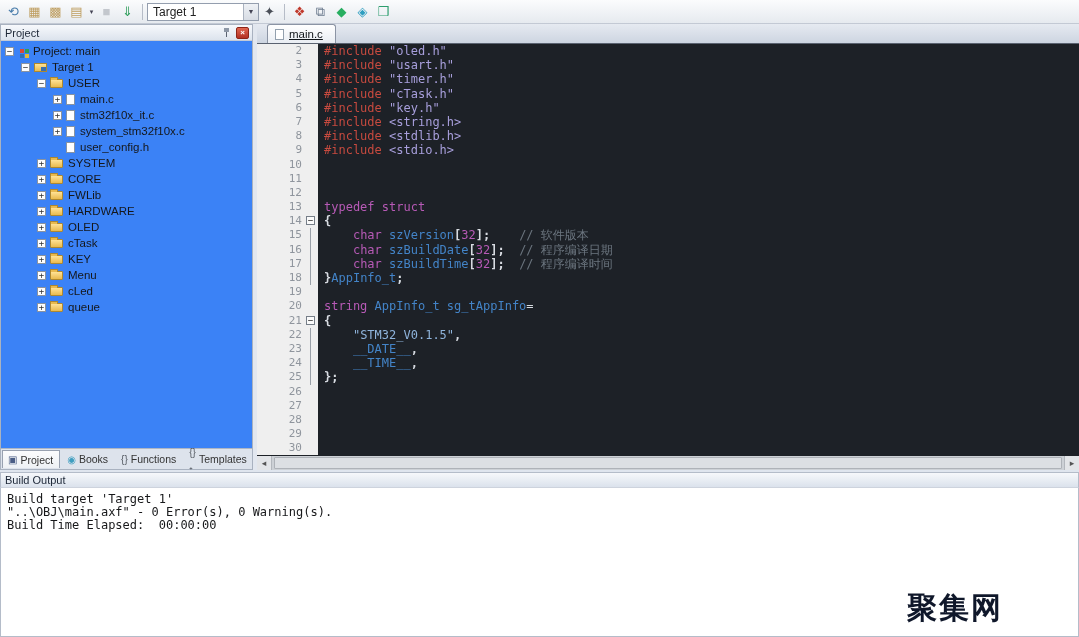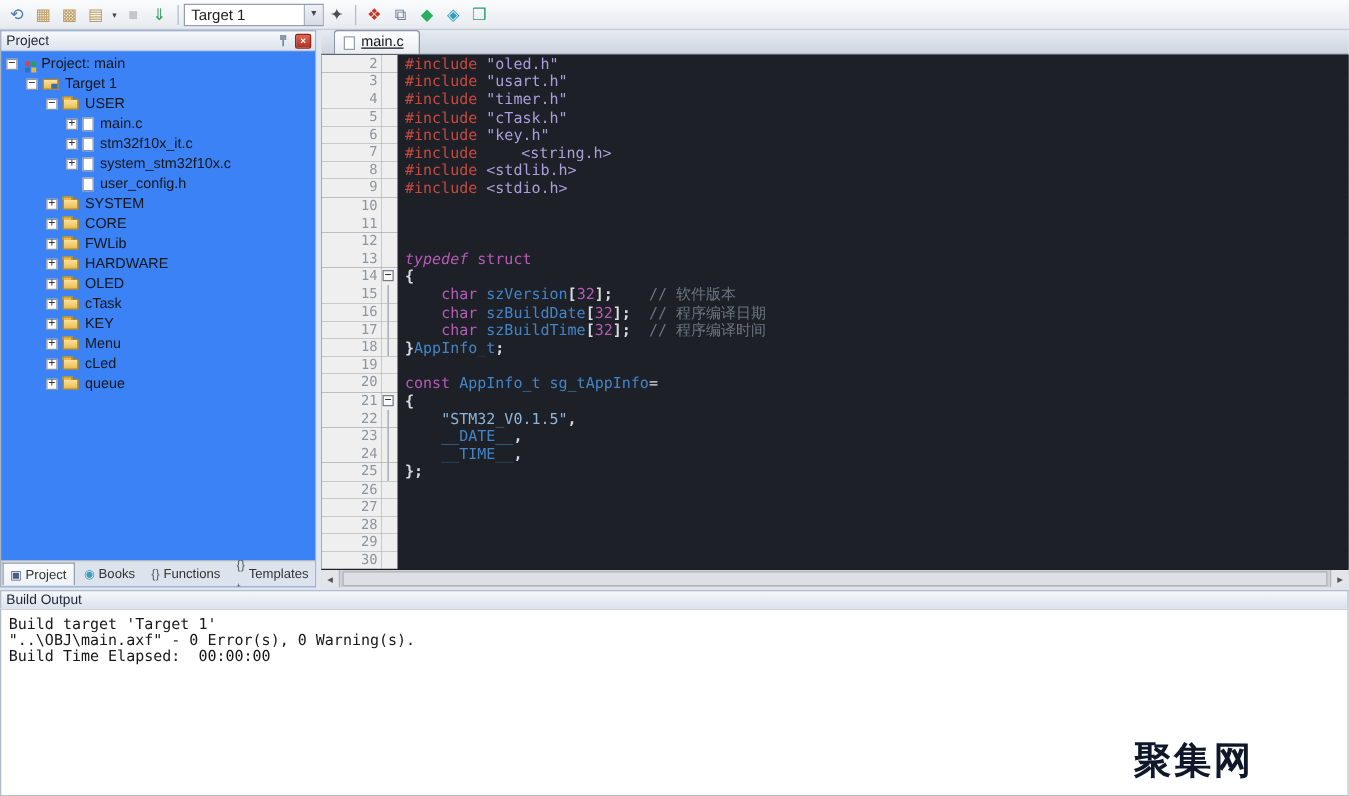--- a/index.html
+++ b/index.html
@@ -288,21 +288,21 @@
             <span class="code"><span style="color: rgb(198, 74, 63);">#include </span><span style="color: rgb(168, 159, 220);">"cTask.h"</span></span>
           </div>
           <div class="code-row">
             <span class="ln">6</span>
             <span class="fold-col"></span>
             <span class="code"><span style="color: rgb(198, 74, 63);">#include </span><span style="color: rgb(168, 159, 220);">"key.h"</span></span>
           </div>
           <div class="code-row">
             <span class="ln">7</span>
             <span class="fold-col"></span>
-            <span class="code"><span style="color: rgb(198, 74, 63);">#include </span><span style="color: rgb(168, 159, 220); margin-left: 28px;">&lt;string.h&gt;</span></span>
+            <span class="code"><span style="color: rgb(198, 74, 63);">#include </span><span style="color: rgb(168, 159, 220);">&lt;string.h&gt;</span></span>
           </div>
           <div class="code-row">
             <span class="ln">8</span>
             <span class="fold-col"></span>
             <span class="code"><span style="color: rgb(198, 74, 63);">#include </span><span style="color: rgb(168, 159, 220);">&lt;stdlib.h&gt;</span></span>
           </div>
           <div class="code-row">
             <span class="ln">9</span>
             <span class="fold-col"></span>
             <span class="code"><span style="color: rgb(198, 74, 63);">#include </span><span style="color: rgb(168, 159, 220);">&lt;stdio.h&gt;</span></span>
@@ -318,21 +318,21 @@
             <span class="code"></span>
           </div>
           <div class="code-row">
             <span class="ln">12</span>
             <span class="fold-col"></span>
             <span class="code"></span>
           </div>
           <div class="code-row">
             <span class="ln">13</span>
             <span class="fold-col"></span>
-            <span class="code"><span style="color: rgb(183, 90, 182); font-style: italic;">typedef</span><span style="color: rgb(216, 220, 226);"> </span><span style="color: rgb(183, 90, 182);">struct</span></span>
+            <span class="code"><span style="color: rgb(183, 90, 182);">typedef</span><span style="color: rgb(216, 220, 226);"> </span><span style="color: rgb(183, 90, 182);">struct</span></span>
           </div>
           <div class="code-row">
             <span class="ln">14</span>
             <span class="fold-col">
               <span class="fold-box">−</span>
             </span>
             <span class="code"><span style="color: rgb(216, 220, 226); font-weight: bold;">{</span></span>
           </div>
           <div class="code-row">
             <span class="ln">15</span>
@@ -363,21 +363,21 @@
             <span class="code"><span style="color: rgb(216, 220, 226); font-weight: bold;">}</span><span style="color: rgb(67, 132, 200);">AppInfo_t</span><span style="color: rgb(216, 220, 226); font-weight: bold;">;</span></span>
           </div>
           <div class="code-row">
             <span class="ln">19</span>
             <span class="fold-col"></span>
             <span class="code"></span>
           </div>
           <div class="code-row">
             <span class="ln">20</span>
             <span class="fold-col"></span>
-            <span class="code"><span style="color: rgb(183, 90, 182);">const</span><span style="color: rgb(216, 220, 226);"> </span><span style="color: rgb(67, 132, 200);">AppInfo_t</span><span style="color: rgb(216, 220, 226);"> </span><span style="color: rgb(67, 132, 200);">sg_tAppInfo</span><span style="color: rgb(216, 220, 226);">=</span></span>
+            <span class="code"><span style="color: rgb(183, 90, 182);">string</span><span style="color: rgb(216, 220, 226);"> </span><span style="color: rgb(67, 132, 200);">AppInfo_t</span><span style="color: rgb(216, 220, 226);"> </span><span style="color: rgb(67, 132, 200);">sg_tAppInfo</span><span style="color: rgb(216, 220, 226);">=</span></span>
           </div>
           <div class="code-row">
             <span class="ln">21</span>
             <span class="fold-col">
               <span class="fold-box">−</span>
             </span>
             <span class="code"><span style="color: rgb(216, 220, 226); font-weight: bold;">{</span></span>
           </div>
           <div class="code-row">
             <span class="ln">22</span>

